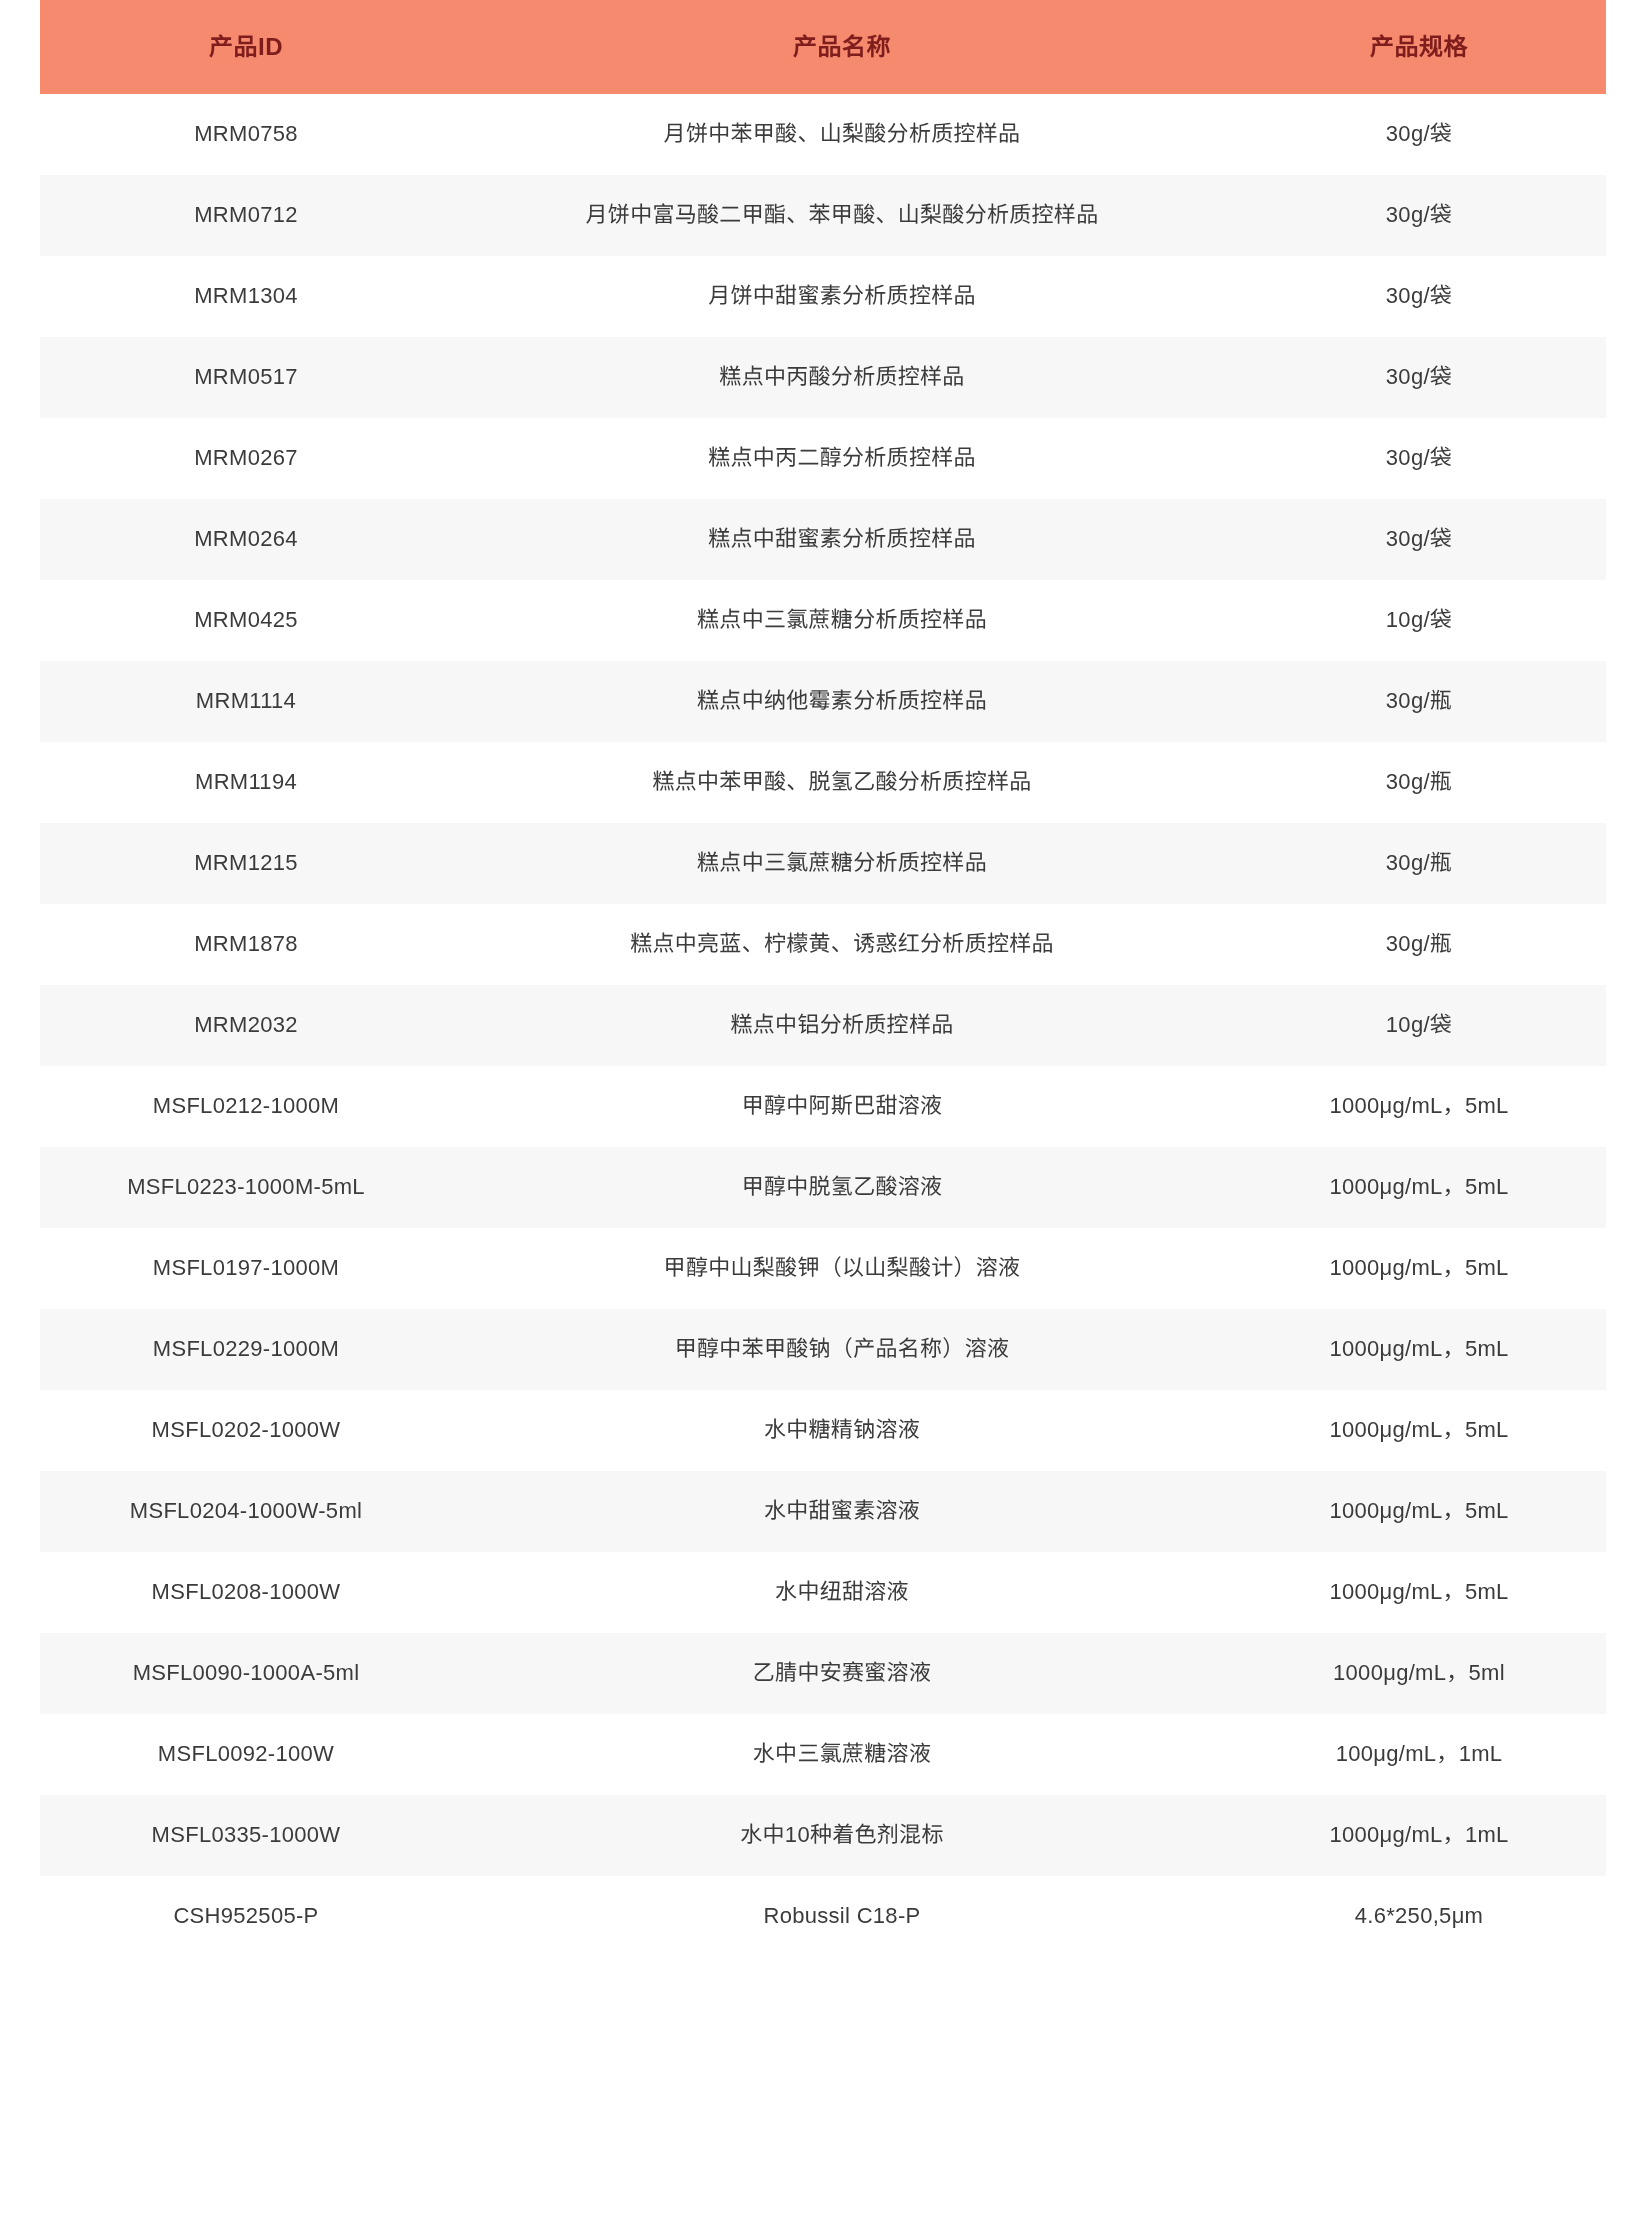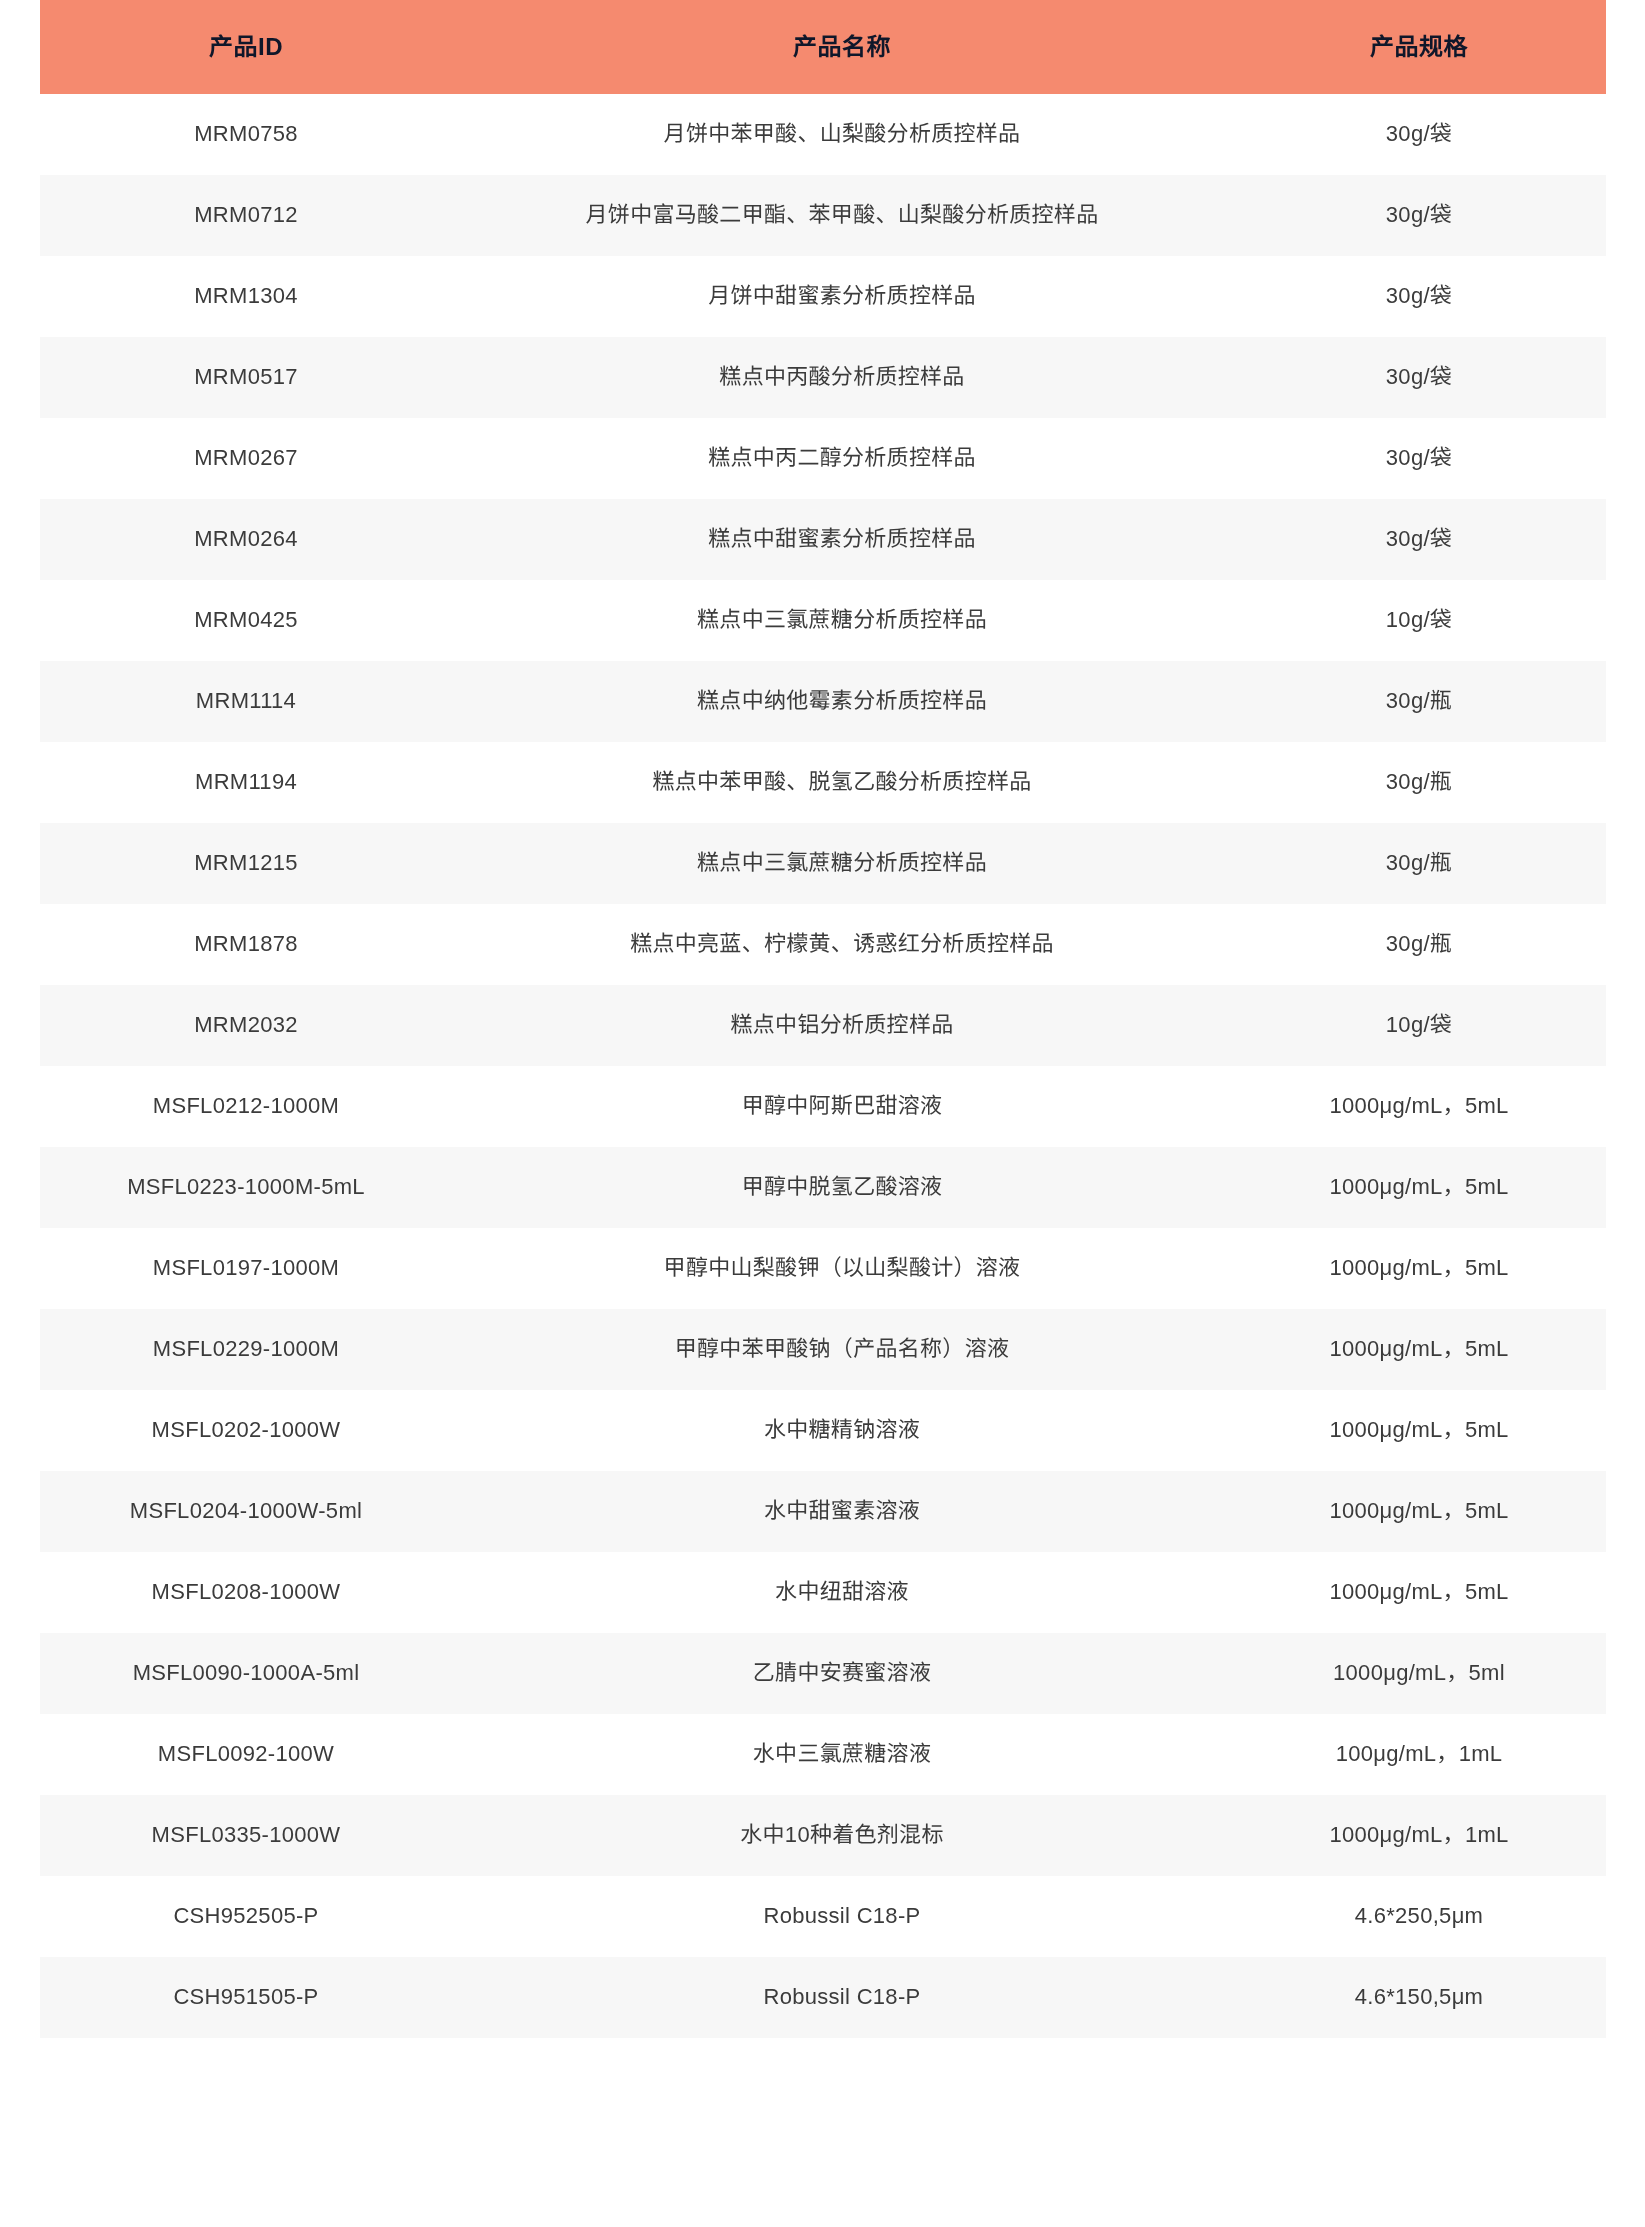--- a/index.html
+++ b/index.html
@@ -20,21 +20,21 @@
     padding: 0;
   }
   table.product-table {
     width: 1566px;
     margin: 0 auto;
     border-collapse: collapse;
     table-layout: fixed;
   }
   table.product-table thead th {
     background: #F58A6F;
-    color: #0f172a;
+    color: #7f1d1d;
     font-size: 24px;
     font-weight: bold;
     height: 92px;
     line-height: 1.2;
     text-align: center;
     vertical-align: middle;
     letter-spacing: 0.5px;
     border: none;
   }
   table.product-table tbody td {
@@ -188,21 +188,16 @@
         <tr>
           <td class="cell-id">MSFL0335-1000W</td>
           <td class="cell-name">水中10种着色剂混标</td>
           <td class="cell-spec">1000μg/mL，1mL</td>
         </tr>
         <tr>
           <td class="cell-id">CSH952505-P</td>
           <td class="cell-name">Robussil C18-P</td>
           <td class="cell-spec">4.6*250,5μm</td>
         </tr>
-        <tr>
-          <td class="cell-id">CSH951505-P</td>
-          <td class="cell-name">Robussil C18-P</td>
-          <td class="cell-spec">4.6*150,5μm</td>
-        </tr>
       </tbody>
   </table>
 </div>
 
 
 </body></html>

